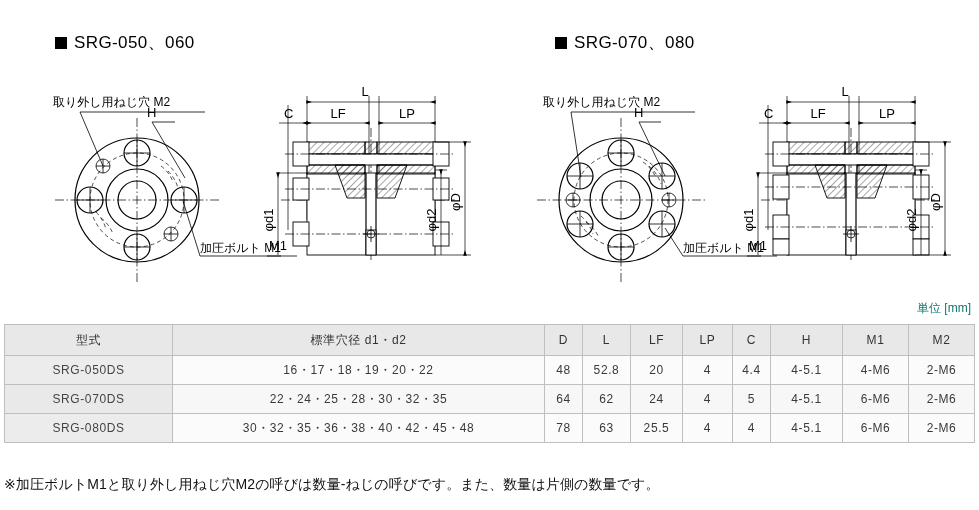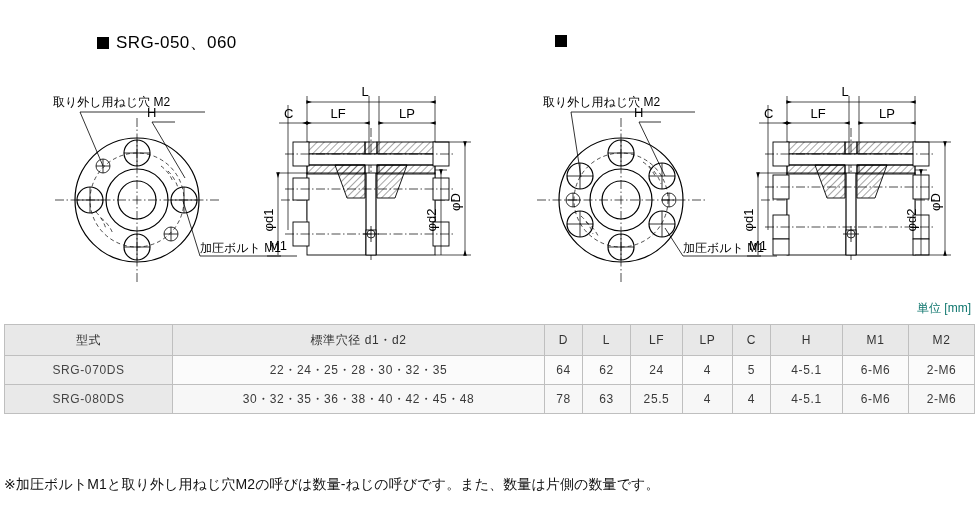--- a/index.html
+++ b/index.html
@@ -26,21 +26,21 @@
     color: #000;
   }
   .sec-title .bullet {
     display: inline-block;
     width: 12px;
     height: 12px;
     background: #000;
     margin-right: 7px;
     vertical-align: -1px;
   }
-  #title-left  { left: 55px;  top: 31px; margin-left: 42px; }
+  #title-left  { left: 55px;  top: 31px; }
   #title-right { left: 555px; top: 31px; }
 
   
   .draw-wrap { position: absolute; top: 70px; }
   #draw-left  { left: 35px;  width: 460px; height: 225px; }
   #draw-right { left: 515px; width: 460px; height: 225px; }
   .draw-wrap svg { display: block; }
 
   
   #unit-label {
@@ -128,21 +128,21 @@
   .hatch-a  { fill: url(#hatchA); stroke: #000; stroke-width: 0.9; }
   .solid-w  { fill: #ffffff; stroke: #000; stroke-width: 0.9; }
 </style>
 </head>
 <body>
 
 <div class="sec-title" id="title-left">
   <span class="bullet"></span><span>SRG-050、060</span>
 </div>
 <div class="sec-title" id="title-right">
-  <span class="bullet"></span>
+  <span class="bullet"></span><span>SRG-070、080</span>
 </div>
 
 <div class="draw-wrap" id="draw-left">
 <svg width="460" height="225" viewBox="0 0 460 225">
   <defs>
     <pattern id="hatchA" width="5" height="5" patternUnits="userSpaceOnUse" patternTransform="rotate(45)">
       <line x1="0" y1="0" x2="0" y2="5" stroke="#000" stroke-width="0.7"></line>
     </pattern>
     <marker id="arrL" markerWidth="8" markerHeight="8" refX="7" refY="3" orient="auto">
       <path d="M0,3 L8,0.4 L8,5.6 Z" fill="#000"></path>
@@ -419,20 +419,32 @@
         <th>LF</th>
         <th>LP</th>
         <th>C</th>
         <th>H</th>
         <th>M1</th>
         <th>M2</th>
       </tr>
     </thead>
     <tbody>
       <tr>
+        <td class="model">SRG-050DS</td>
+        <td>16・17・18・19・20・22</td>
+        <td>48</td>
+        <td>52.8</td>
+        <td>20</td>
+        <td>4</td>
+        <td>4.4</td>
+        <td>4-5.1</td>
+        <td>4-M6</td>
+        <td>2-M6</td>
+      </tr>
+      <tr>
         <td class="model">SRG-070DS</td>
         <td>22・24・25・28・30・32・35</td>
         <td>64</td>
         <td>62</td>
         <td>24</td>
         <td>4</td>
         <td>5</td>
         <td>4-5.1</td>
         <td>6-M6</td>
         <td>2-M6</td>

